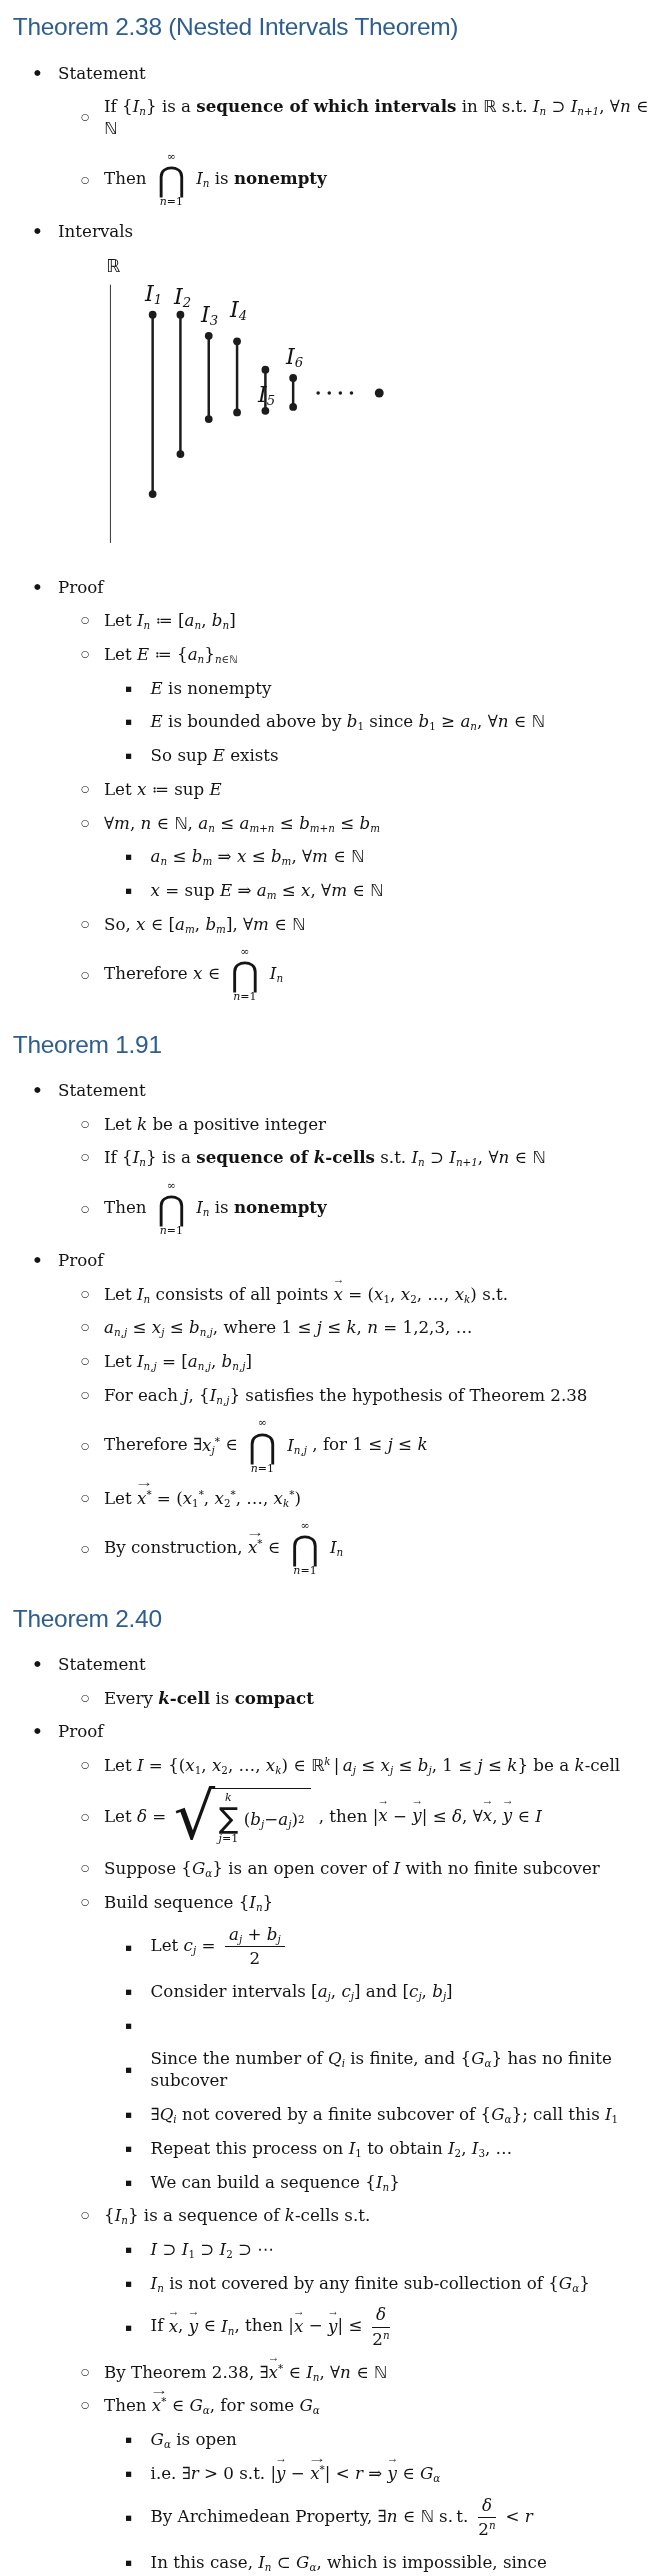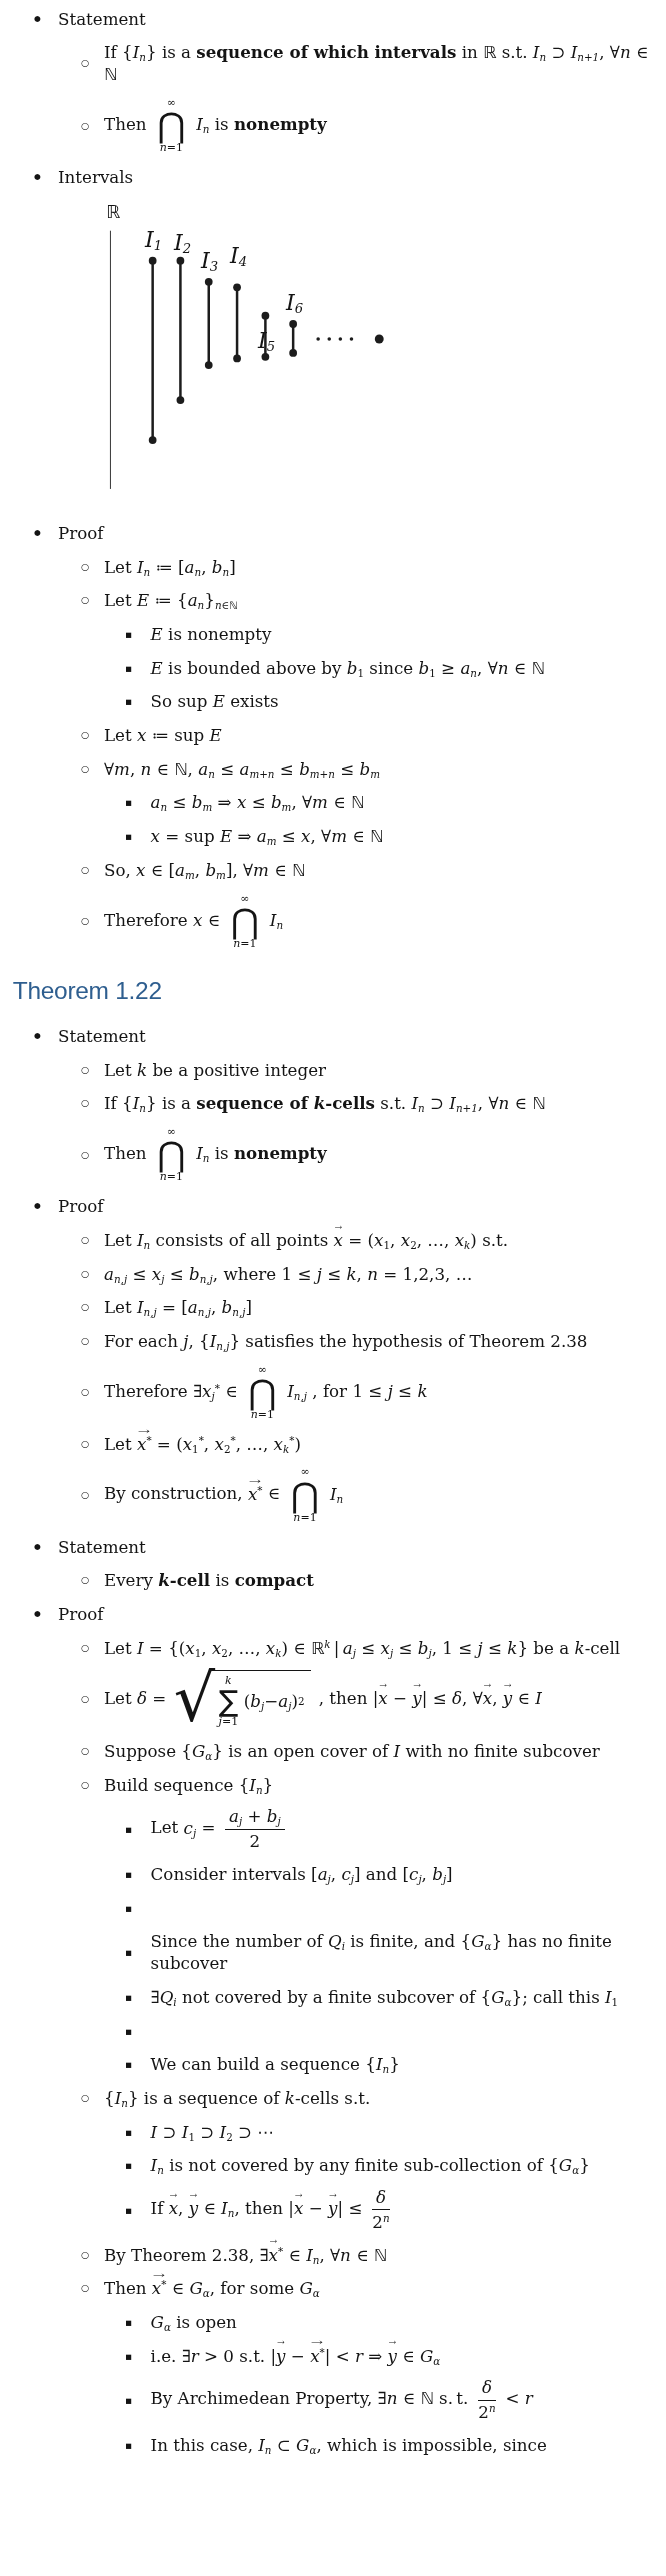--- a/index.html
+++ b/index.html
@@ -98,20 +98,21 @@
     white-space:nowrap;
   }
   .diagram .dlabel sub { font-size:0.6em; }
   .diagram .rlabel { font-size:18px; font-style:normal; font-family:"DejaVu Sans",sans-serif; }
 </style>
 </head>
 <body>
 
 <div class="page" id="page-root" style="background: rgb(255, 255, 255); color: rgb(20, 20, 20);">
     <section>
+      <h1 class="section-title" style="color: rgb(46, 94, 143);">Theorem 2.38 (Nested Intervals Theorem)</h1>
       <div class="row lvl1">
         <span class="marker">●</span>
         <span class="content">Statement</span>
       </div>
       <div class="row lvl2">
         <span class="marker">○</span>
         <span class="content">If {<i>I<sub>n</sub></i>} is a <b>sequence of which intervals</b> in <span class="bb">ℝ</span> s.t. <i>I<sub>n</sub></i> ⊃ <i>I<sub>n+1</sub></i>, ∀<i>n</i> ∈ <span class="bb">ℕ</span></span>
       </div>
       <div class="row lvl2">
         <span class="marker">○</span>
@@ -207,21 +208,21 @@
       <div class="row lvl2">
         <span class="marker">○</span>
         <span class="content">Therefore <i>x</i> ∈ <span class="bigop">
             <span class="lim">∞</span>
             <span class="op">⋂</span>
             <span class="lim"><i>n</i>=1</span>
           </span> <i>I<sub>n</sub></i></span>
       </div>
     </section>
     <section>
-      <h1 class="section-title" style="color: rgb(46, 94, 143);">Theorem 1.22</h1>
+      <h1 class="section-title" style="color: rgb(46, 94, 143);">Theorem 1.91</h1>
       <div class="row lvl1">
         <span class="marker">●</span>
         <span class="content">Statement</span>
       </div>
       <div class="row lvl2">
         <span class="marker">○</span>
         <span class="content">Let <i>k</i> be a positive integer</span>
       </div>
       <div class="row lvl2">
         <span class="marker">○</span>
@@ -270,20 +271,21 @@
       <div class="row lvl2">
         <span class="marker">○</span>
         <span class="content">By construction, <span class="vec wide"><i>x</i><sup>*</sup></span> ∈ <span class="bigop">
             <span class="lim">∞</span>
             <span class="op">⋂</span>
             <span class="lim"><i>n</i>=1</span>
           </span> <i>I<sub>n</sub></i></span>
       </div>
     </section>
     <section>
+      <h1 class="section-title" style="color: rgb(46, 94, 143);">Theorem 2.40</h1>
       <div class="row lvl1">
         <span class="marker">●</span>
         <span class="content">Statement</span>
       </div>
       <div class="row lvl2">
         <span class="marker">○</span>
         <span class="content">Every <b><i>k</i>-cell</b> is <b>compact</b></span>
       </div>
       <div class="row lvl1">
         <span class="marker">●</span>
@@ -329,20 +331,21 @@
       <div class="row lvl3">
         <span class="marker">▪</span>
         <span class="content">Since the number of <i>Q<sub>i</sub></i> is finite, and {<i>G<sub>α</sub></i>} has no finite subcover</span>
       </div>
       <div class="row lvl3">
         <span class="marker">▪</span>
         <span class="content">∃<i>Q<sub>i</sub></i> not covered by a finite subcover of {<i>G<sub>α</sub></i>}; call this <i>I</i><sub>1</sub></span>
       </div>
       <div class="row lvl3">
         <span class="marker">▪</span>
+        <span class="content">Repeat this process on <i>I</i><sub>1</sub> to obtain <i>I</i><sub>2</sub>, <i>I</i><sub>3</sub>, …</span>
       </div>
       <div class="row lvl3">
         <span class="marker">▪</span>
         <span class="content">We can build a sequence {<i>I<sub>n</sub></i>}</span>
       </div>
       <div class="row lvl2">
         <span class="marker">○</span>
         <span class="content">{<i>I<sub>n</sub></i>} is a sequence of <i>k</i>-cells s.t.</span>
       </div>
       <div class="row lvl3">

